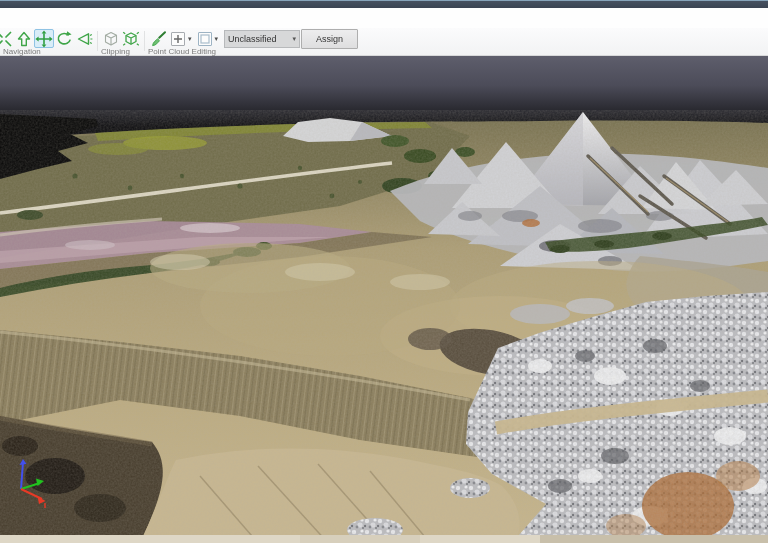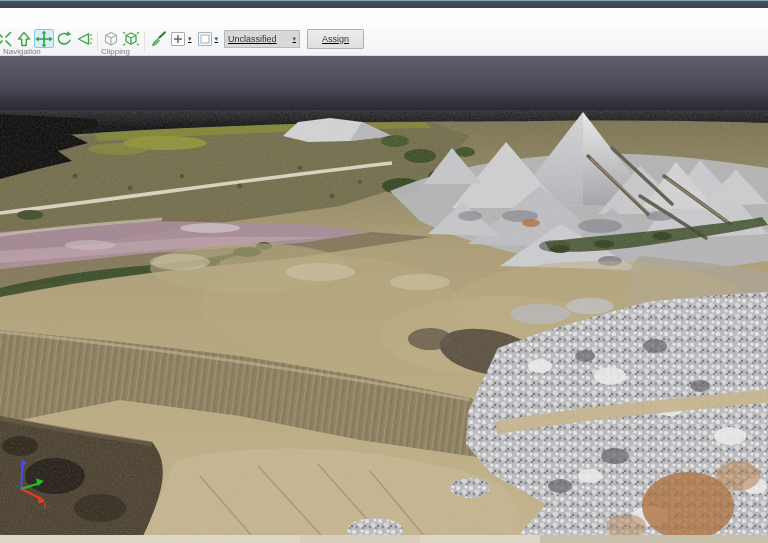--- a/index.html
+++ b/index.html
@@ -5,38 +5,38 @@
   html,body{margin:0;padding:0;}
   body{width:768px;height:543px;overflow:hidden;position:relative;
        font-family:"Liberation Sans",sans-serif;background:#fff;}
   .titlebar{position:absolute;top:0;left:0;width:768px;height:8px;
     background:linear-gradient(#86a4ba 0,#86a4ba 1.5px,#45505f 1.5px,#3a4452 100%);}
   .gap{position:absolute;top:8px;left:0;width:768px;height:20px;background:#fefefe;}
   .ribbon{position:absolute;top:28px;left:0;width:768px;height:27px;
     background:linear-gradient(#fbfbfc,#f2f3f4);border-bottom:1px solid #d8d9da;
     display:flex;align-items:stretch;}
   .rgroup{display:flex;flex-direction:column;justify-content:space-between;padding:1px 3px 0 3px;}
-  .tools{display:flex;align-items:center;height:19px;text-decoration:underline;}
+  .tools{display:flex;align-items:center;height:19px;}
   .glabel{font-size:8px;color:#7b7b7b;line-height:8px;padding-bottom:1px;
     white-space:nowrap;}
   .sep{width:1px;background:#e1e2e3;margin:3px 0 4px 0;}
   .tbtn{width:20px;height:19px;display:flex;align-items:center;justify-content:center;
     background:transparent;border:1px solid transparent;padding:0;border-radius:2px;}
   .tbtn.selected{background:#d9edf8;border-color:#8fc3e4;}
   .tbtn.cut{margin-left:-9px;}
   .smallbtn{width:14px;height:14px;border:1px solid #a7abb0;background:#fcfcfc;
     display:flex;align-items:center;justify-content:center;padding:0;margin-left:3px;border-radius:1px;}
   .smallbtn.sq{border-color:#9db3c4;}
   .caret{font-size:7px;color:#4e4e4e;margin:0 2px 0 2px;background:none;border:none;padding:0 1px;}
   .combo{width:68px;height:16px;background:#d7d8d9;border:1px solid #b7b9bb;
     display:flex;align-items:center;justify-content:space-between;
     font-size:9px;color:#333;padding:0 3px;margin-left:3px;}
   .combo .val{overflow:hidden;white-space:nowrap;}
   .assignbtn{height:20px;background:linear-gradient(#ededee,#dededf);border:1px solid #aeaeae;
-    font-size:9px;color:#333;margin-left:7px;padding:0 14px;border-radius:1px;}
+    font-size:9px;color:#333;margin-left:1px;padding:0 14px;border-radius:1px;}
   .viewport{position:absolute;top:56px;left:0;width:768px;height:487px;background:#000;}
   .viewport svg{display:block;}
 </style>
 </head>
 <body>
 
 <div class="titlebar"></div>
 <div class="gap"></div>
 
 <div class="ribbon">
@@ -128,20 +128,21 @@
           <rect x="1" y="1" width="8" height="8" fill="none" stroke="#a9bccb" stroke-width="1.2"></rect>
         </svg>
       </button>
       <button class="caret">▾</button>
       <div class="combo">
         <span class="val">Unclassified</span>
         <span style="font-size:7px;color:#555;">▾</span>
       </div>
       <button class="assignbtn">Assign</button>
     </div>
+    <div class="glabel">Point Cloud Editing</div>
   </div>
 </div>
 
 <div class="viewport">
 <svg width="768" height="487" viewBox="0 0 768 487">
   <defs>
     <linearGradient id="sky" x1="0" y1="0" x2="0" y2="1">
       <stop offset="0" stop-color="#5e5e6c"></stop>
       <stop offset="0.06" stop-color="#4c4c59"></stop>
       <stop offset="0.11" stop-color="#2a2a31"></stop>

